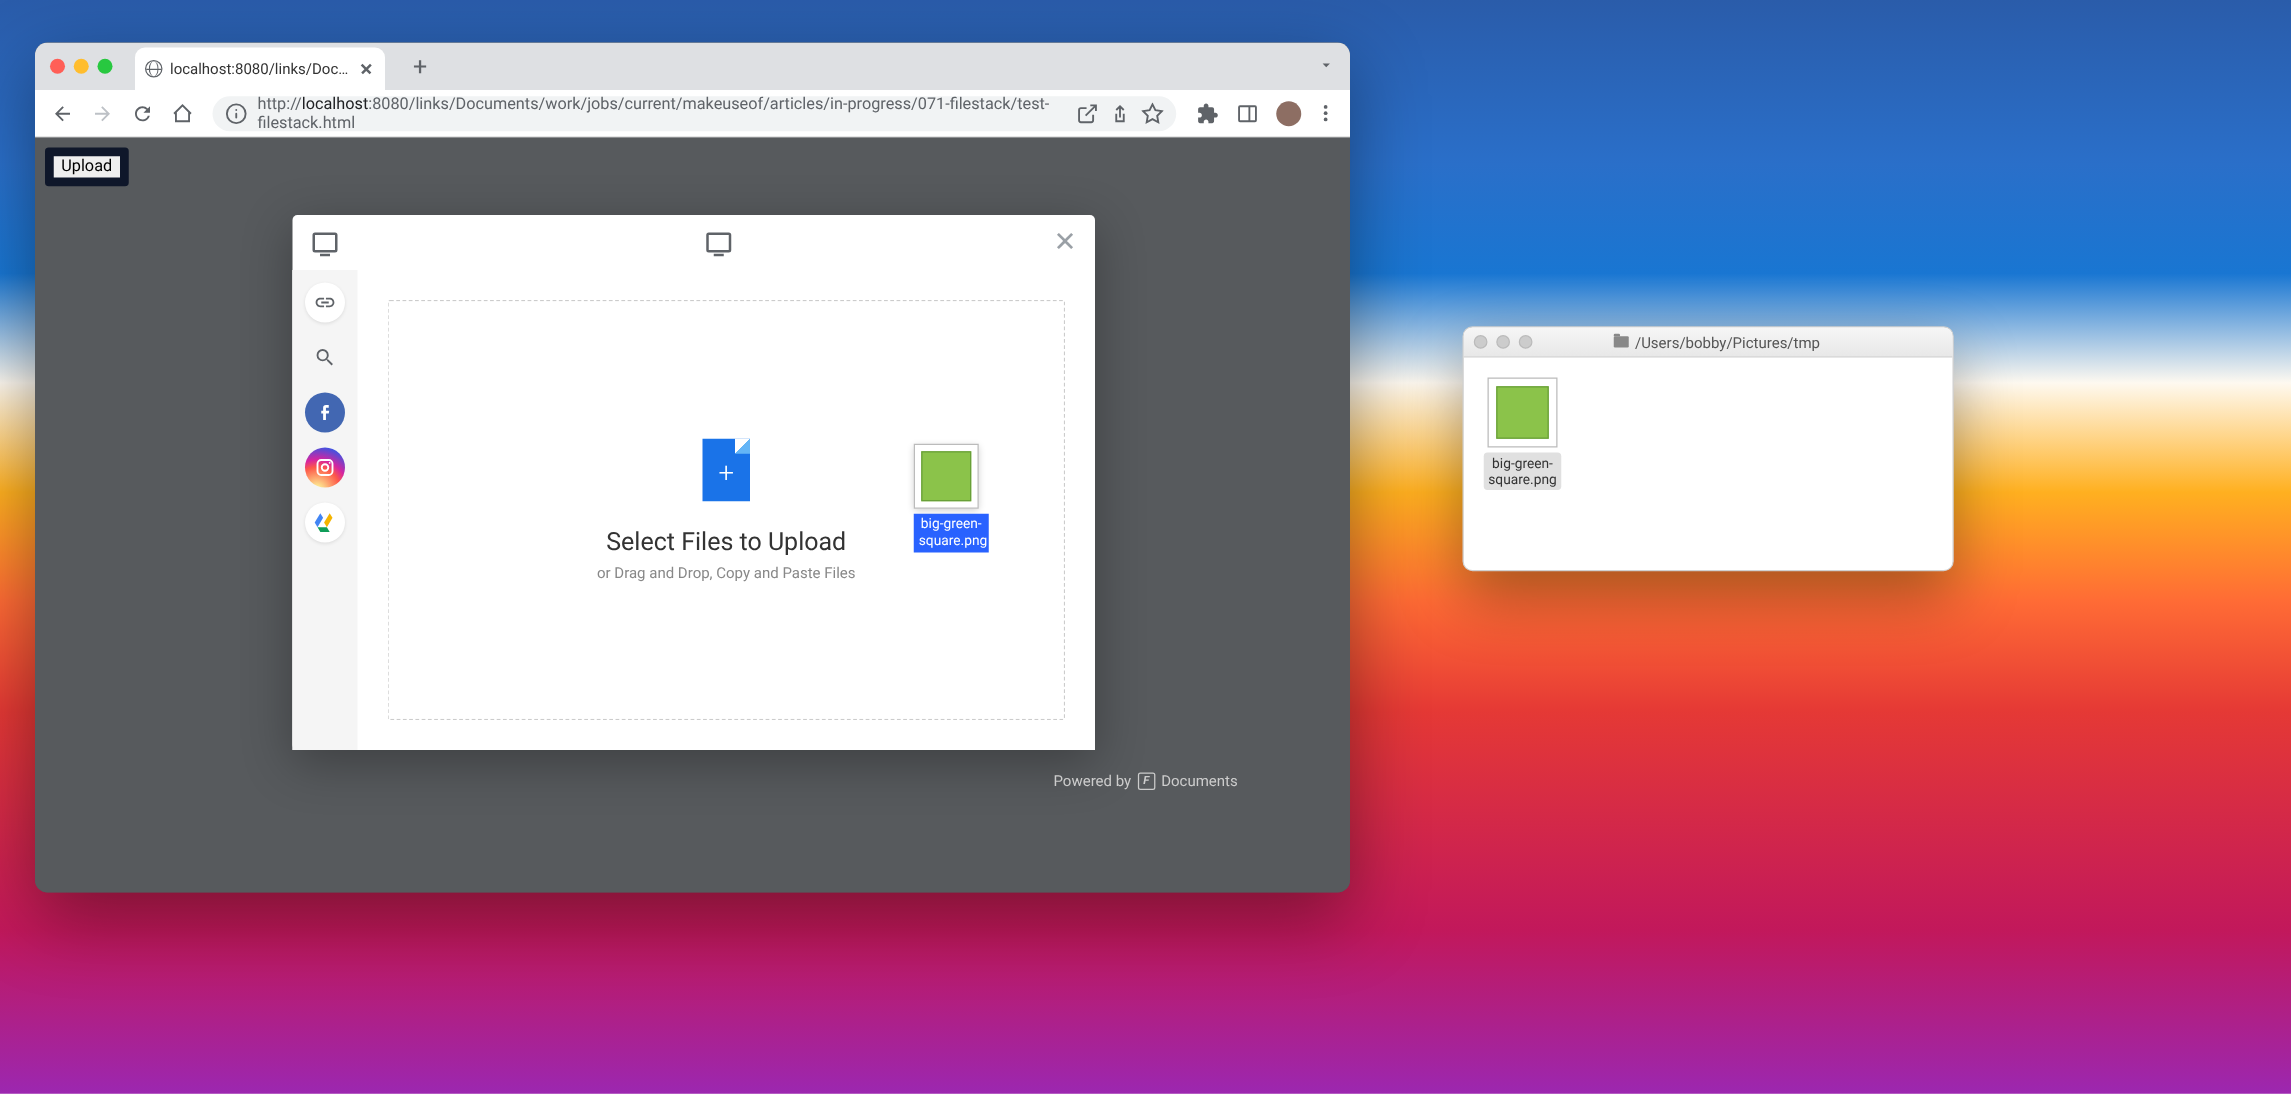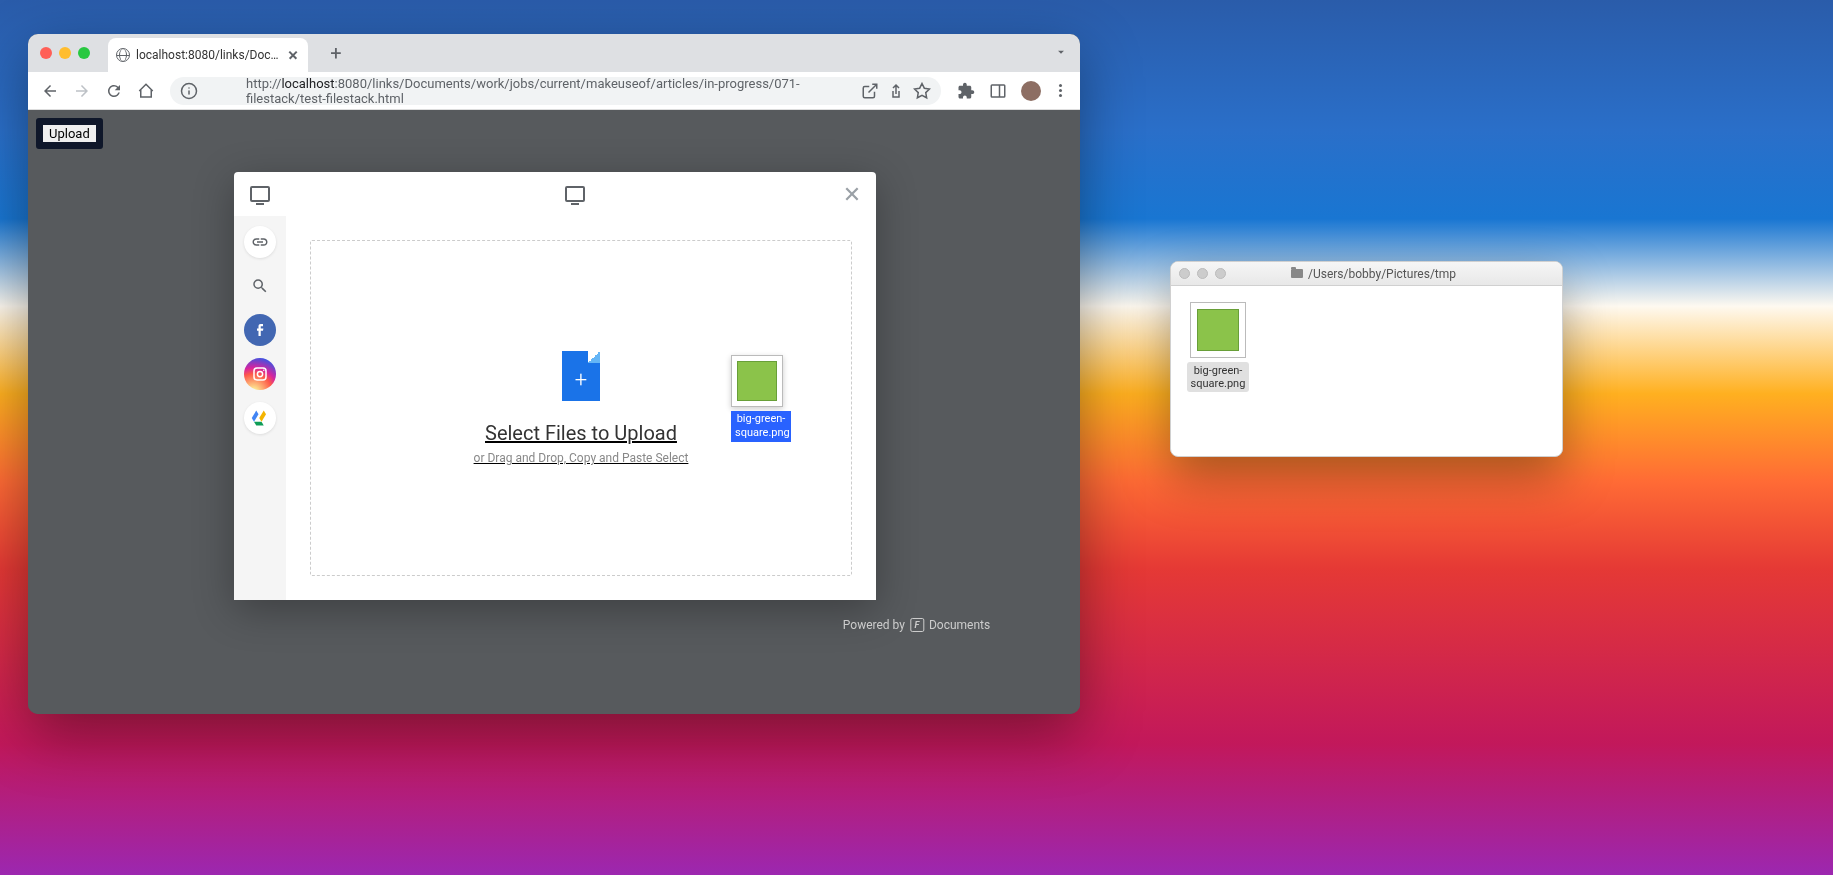--- a/index.html
+++ b/index.html
@@ -78,21 +78,21 @@
       background: #f1f3f4;
       border-radius: 14px;
       display: flex;
       align-items: center;
       padding: 0 10px;
       gap: 8px;
       font-size: 13px;
       color: #5f6368;
       margin: 0 6px;
     }
-    .url-bar .url-text { flex:1; color:#5f6368;margin-left:40px; }
+    .url-bar .url-text { flex:1; color:#5f6368; }
     .url-bar .url-text .highlight { color:#202124; }
     .toolbar-ic { width:18px; height:18px; color:#5f6368; cursor:pointer; flex-shrink:0; }
     .toolbar-icons { display:flex; gap:14px; align-items:center; margin:0 6px; }
     .avatar { width:20px; height:20px; border-radius:50%; background:#8d6e63; }
     .dots-menu { display:flex; flex-direction:column; gap:2px; padding:4px; cursor:pointer;}
     .dots-menu span { width:3px; height:3px; background:#5f6368; border-radius:50%; }
     
     .chrome-content {
       flex:1;
       background: #575a5d;
@@ -124,21 +124,21 @@
     }
     .fs-header {
       height: 44px;
       display: flex;
       align-items: center;
       padding: 0 16px;
       position: relative;
     }
     .fs-header-center { position:absolute; left:50%; transform:translateX(-50%); }
     .fs-close { position:absolute; right:12px; cursor:pointer; color:#9aa0a6; font-size:22px; width:24px; height:24px; display:flex; align-items:center; justify-content:center; }
-    .fs-body { flex:1; display:flex; background:#f5f5f5;text-decoration:underline; }
+    .fs-body { flex:1; display:flex; background:#f5f5f5; }
     .fs-sidebar { width:52px; background:#f5f5f5; padding:10px 0; display:flex; flex-direction:column; align-items:center; gap:12px; }
     .fs-side-item { width:32px; height:32px; border-radius:50%; display:flex; align-items:center; justify-content:center; cursor:pointer; color:#5f6368; }
     .fs-side-item.white { background:#fff; box-shadow:0 1px 3px rgba(0,0,0,0.1); }
     .fs-side-item.facebook { background:#4267B2; color:#fff; }
     .fs-side-item.instagram { background: radial-gradient(circle at 30% 107%, #fdf497 0%, #fdf497 5%, #fd5949 45%, #d6249f 60%, #285AEB 90%); color:#fff; }
     .fs-side-item svg { width:18px; height:18px; }
     
     .fs-main { flex:1; background:#fff; padding:24px; }
     .fs-dropzone {
       border: 1px dashed #ccc;
@@ -355,21 +355,21 @@
             <path fill="#F4B400" d="M14 17l6-10-3-5-6 10z"></path>
             <path fill="#4285F4" d="M4 17L10 7 7 2 1 12z"></path>
           </svg>
       </div>
     </div>
     <div class="fs-main">
       <div class="fs-dropzone">
         <div class="fs-dz-center">
           <div class="fs-file-icon"></div>
           <div class="fs-dz-title">Select Files to Upload</div>
-          <div class="fs-dz-sub">or Drag and Drop, Copy and Paste Select</div>
+          <div class="fs-dz-sub">or Drag and Drop, Copy and Paste Files</div>
         </div>
         <div class="fs-dragfile">
           <div class="thumb">
               <div class="thumb-inner"></div>
             </div>
           <div class="label">big-green-square.png</div>
         </div>
       </div>
     </div>
   </div>

